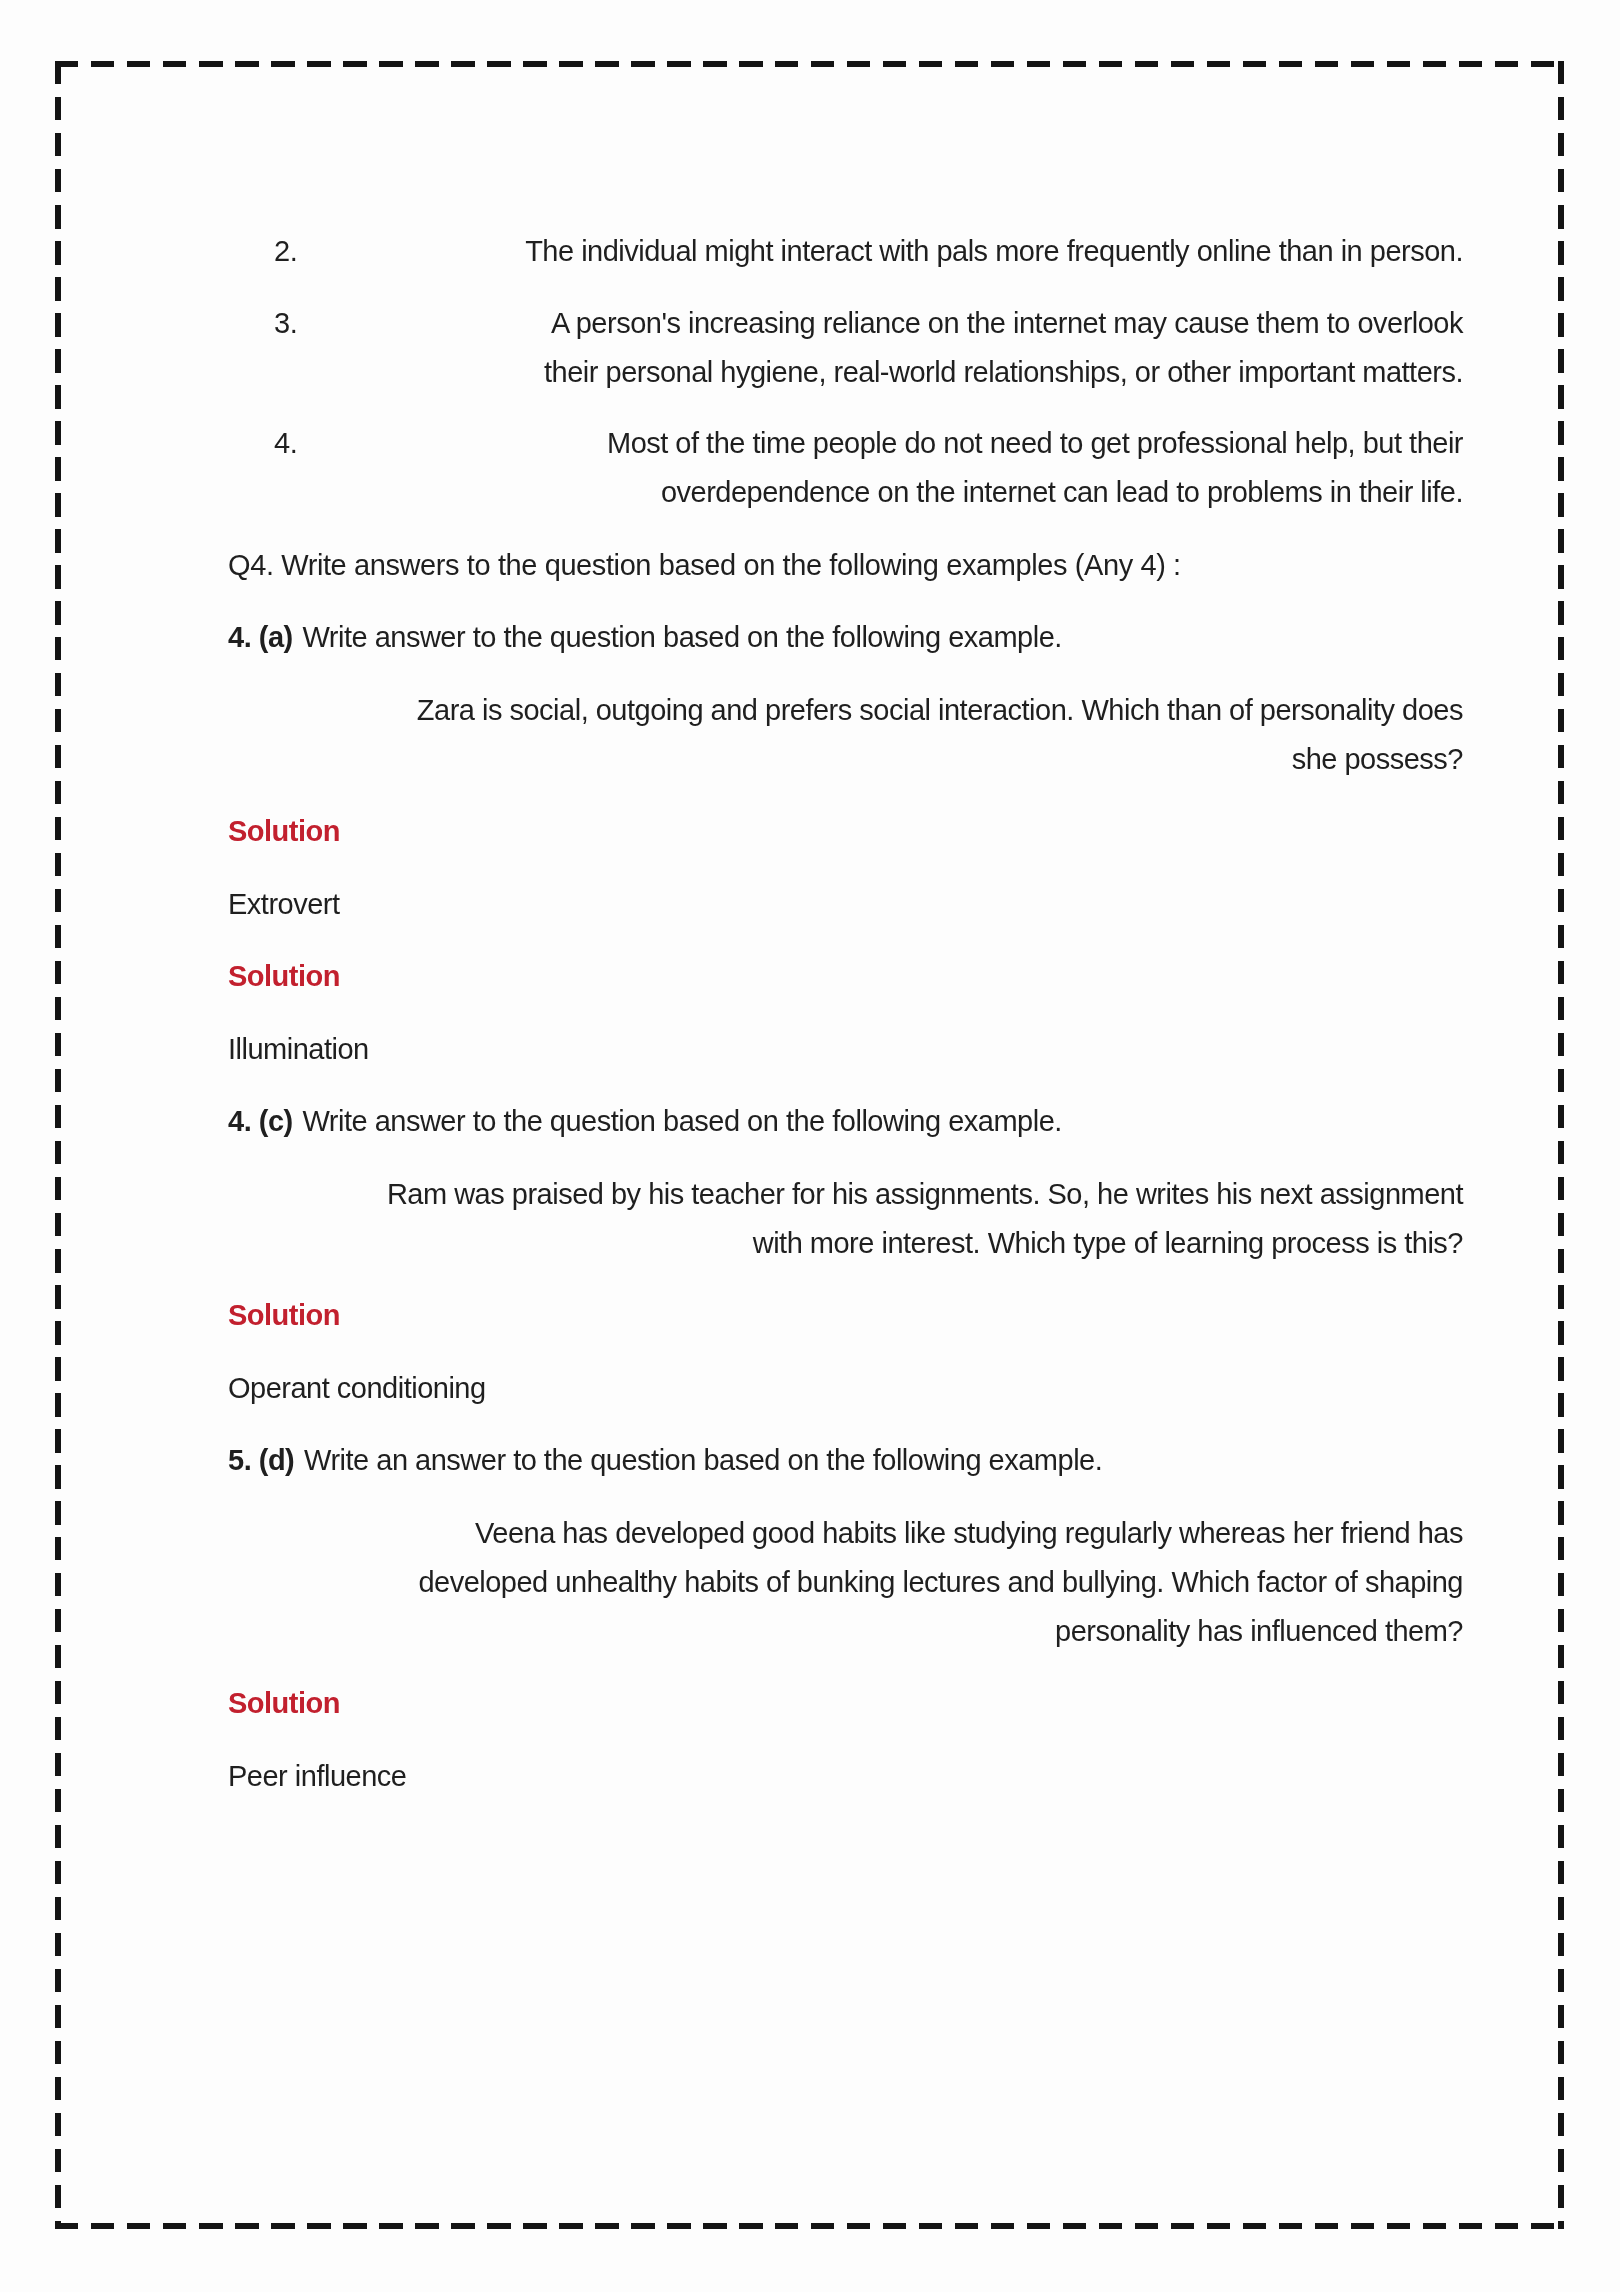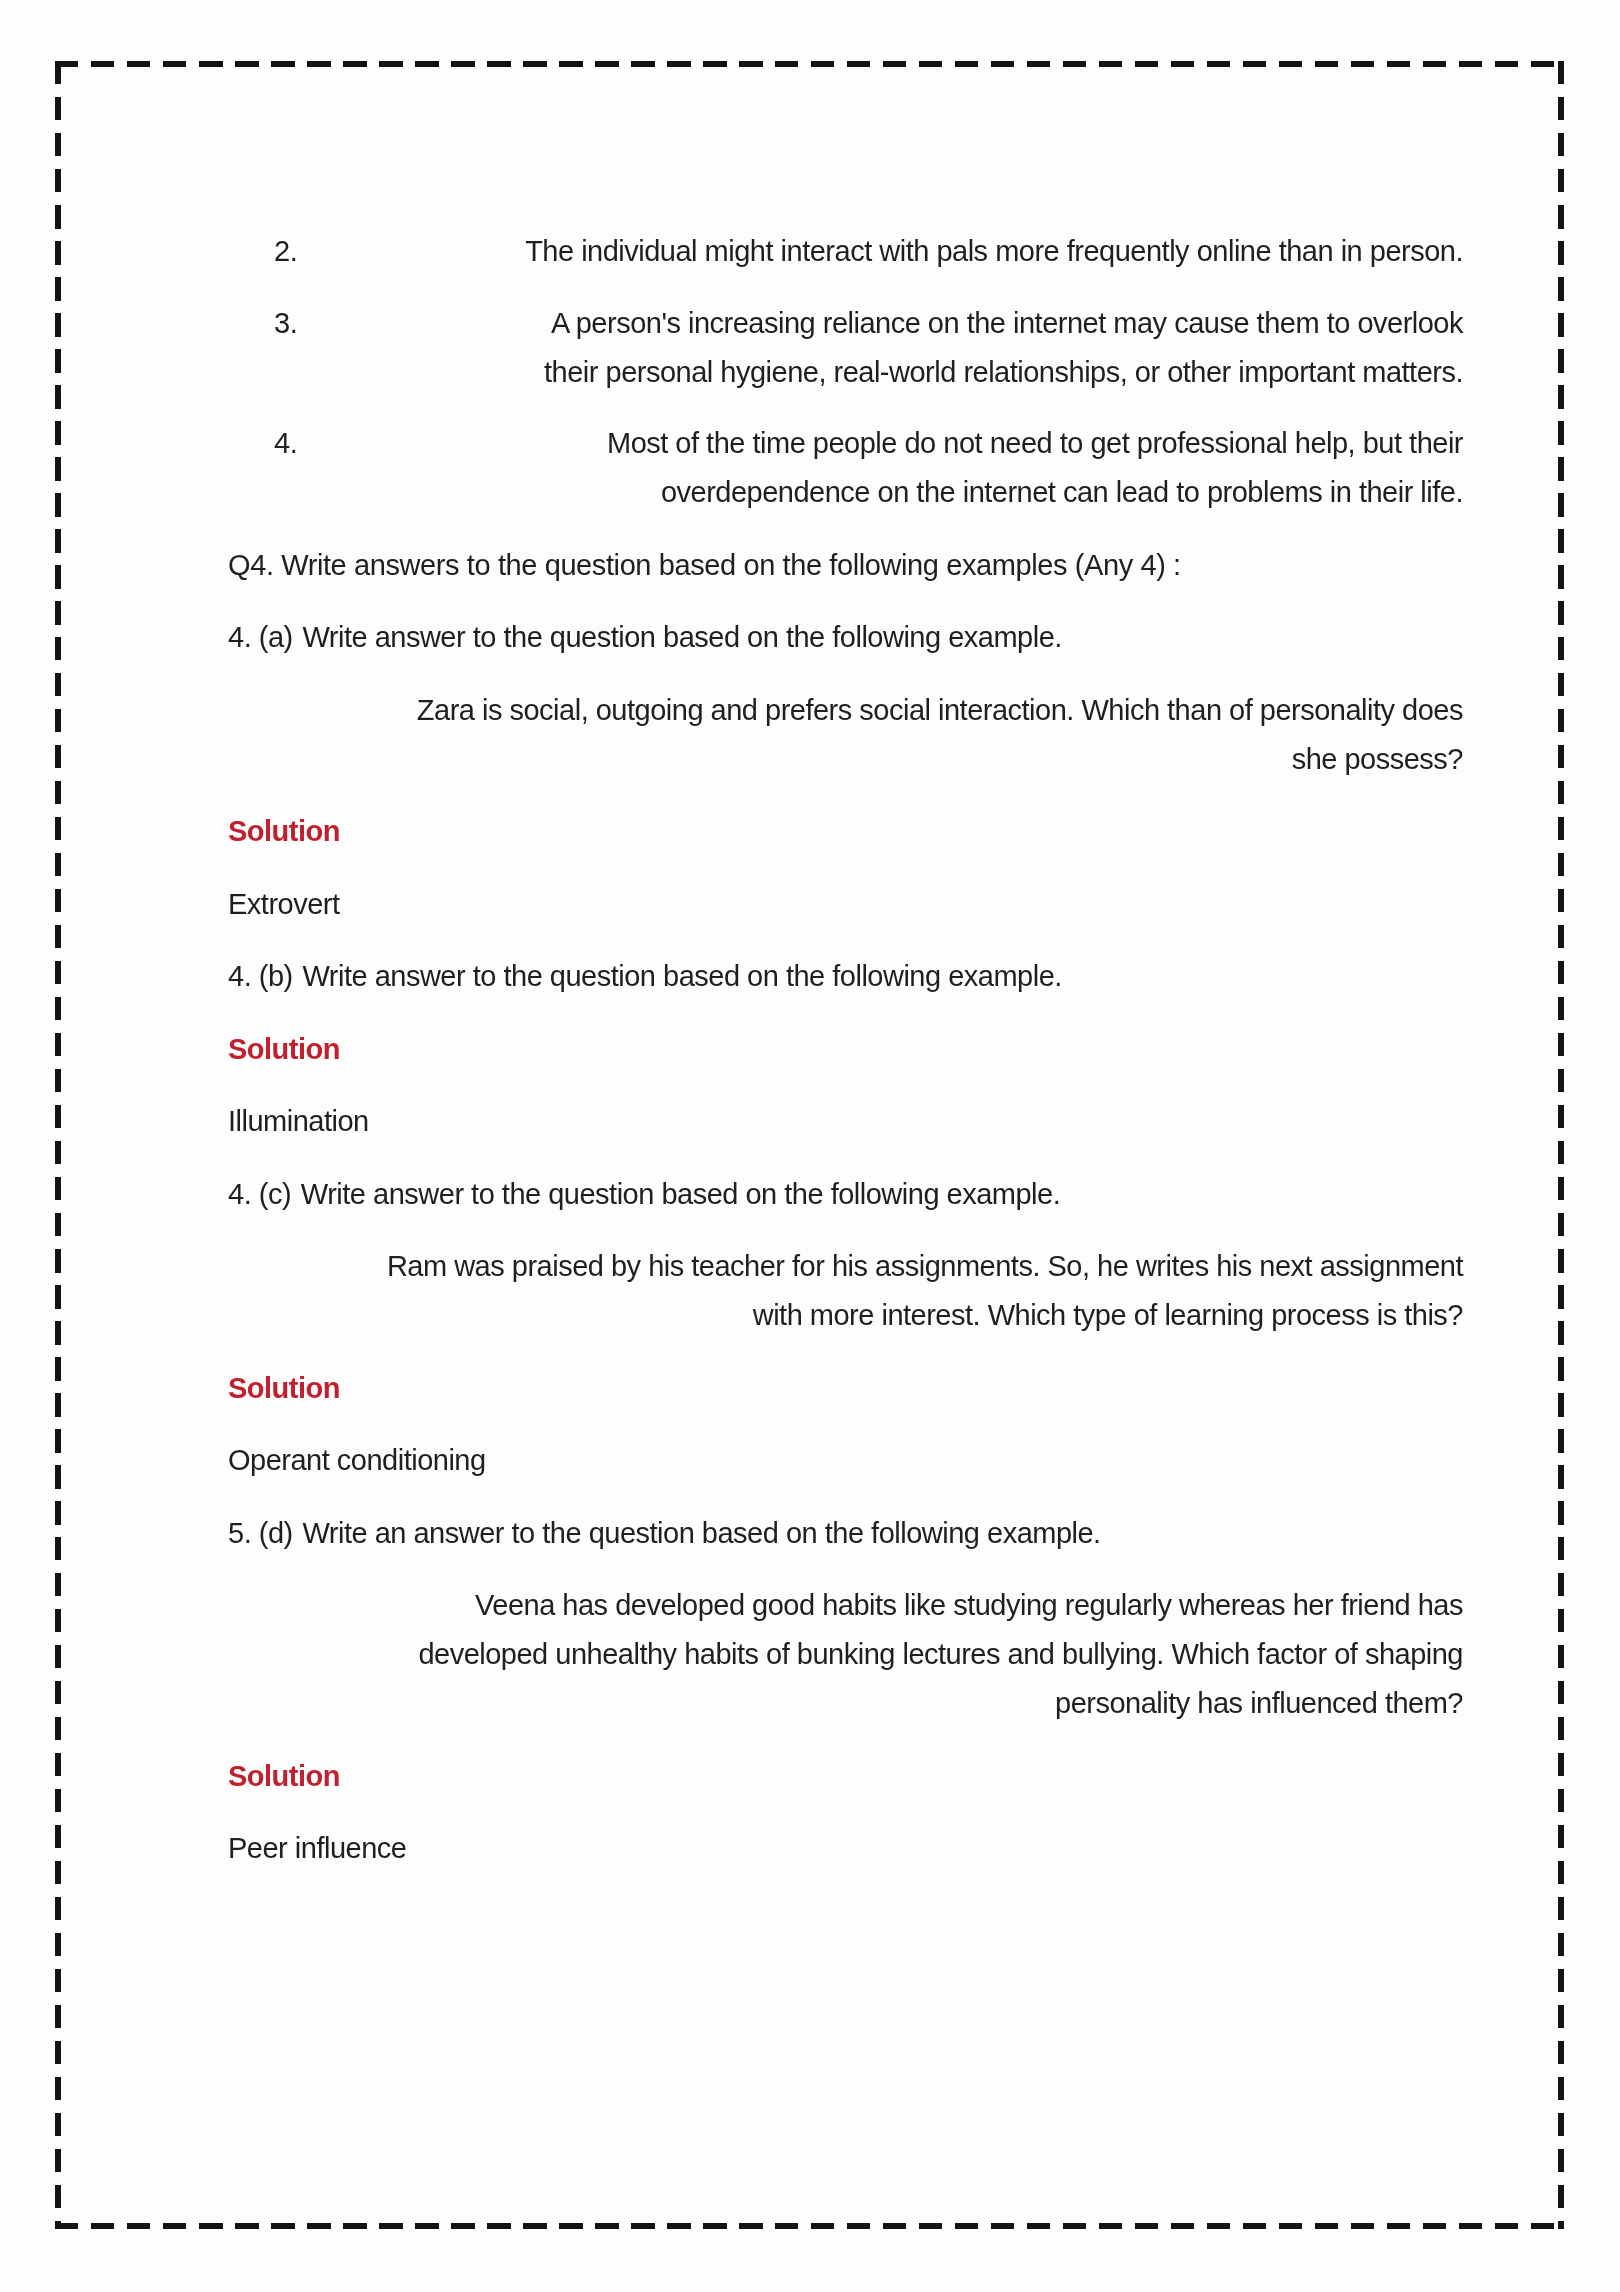--- a/index.html
+++ b/index.html
@@ -49,21 +49,21 @@
   }
   .li-num {
     flex: 0 0 auto;
     width: 47px;
     margin-left: 46px;
     text-align: left;
   }
   .li-text { flex: 1 1 auto; }
 
   .q-heading { font-weight: normal; letter-spacing: -0.4px; }
-  .q-label  { font-weight: normal; margin-right: 9.8px; }
+  .q-label  { font-weight: bold; margin-right: 9.8px; }
   .solution { color: #c2202e; font-weight: 700; }
 </style>
 </head>
 <body>
 
 <div class="sheet">
   <div class="b-edge b-top"></div>
   <div class="b-edge b-bottom"></div>
   <div class="b-edge b-left"></div>
   <div class="b-edge b-right"></div>
@@ -90,23 +90,20 @@
     <p class="q-heading">Q4. Write answers to the question based on the following examples (Any 4) :</p>
 
     <p>
       <span class="q-label">4. (a)</span><span>Write answer to the question based on the following example.</span>
     </p>
     <p class="multiline">Zara is social, outgoing and prefers social interaction. Which than of personality does
 she possess?</p>
     <p class="solution">Solution</p>
     <p>Extrovert</p>
 
-    <p>
-      <span class="q-label">4. (b)</span><span>Write answer to the question based on the following example.</span>
-    </p>
     <p class="solution">Solution</p>
     <p>Illumination</p>
 
     <p>
       <span class="q-label">4. (c)</span><span>Write answer to the question based on the following example.</span>
     </p>
     <p class="multiline">Ram was praised by his teacher for his assignments. So, he writes his next assignment
 with more interest. Which type of learning process is this?</p>
     <p class="solution">Solution</p>
     <p>Operant conditioning</p>

